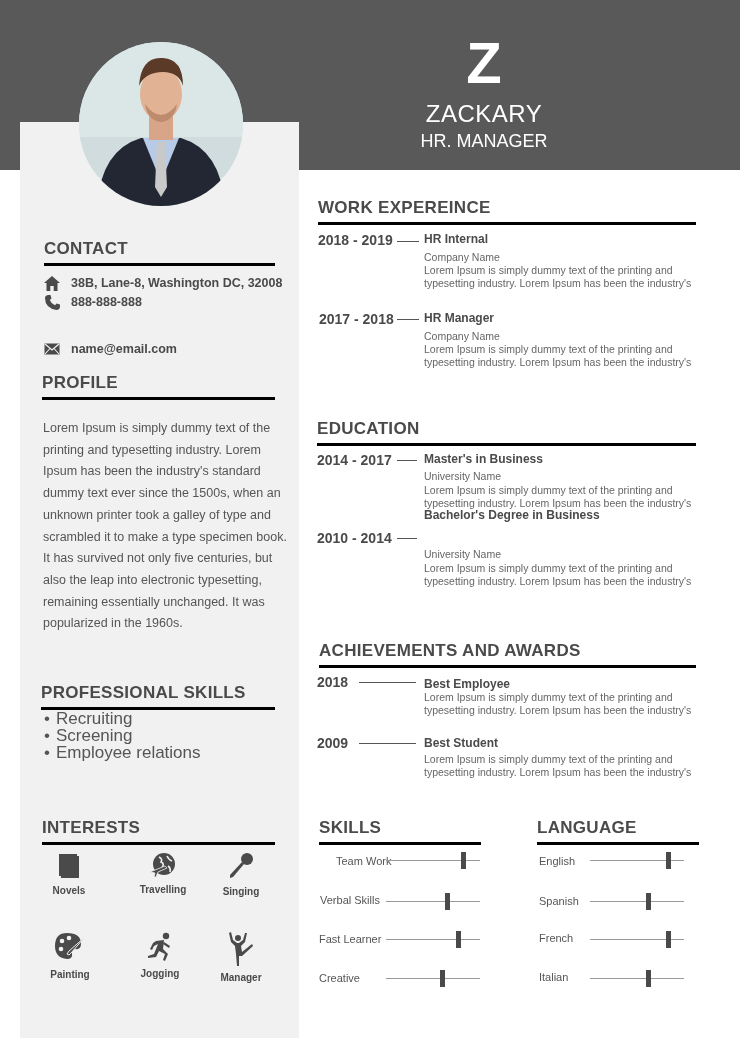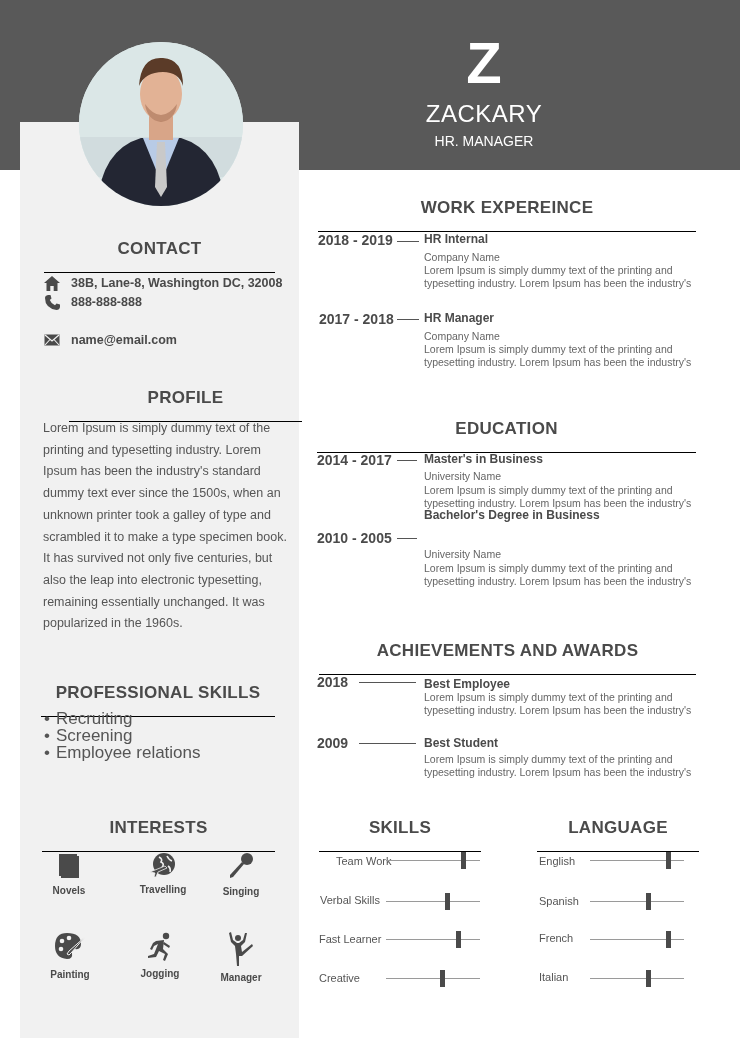--- a/index.html
+++ b/index.html
@@ -4,26 +4,26 @@
 <style>
   html, body { margin:0; padding:0; }
   body { width:740px; height:1038px; position:relative; background:#ffffff; overflow:hidden;
          font-family:"Liberation Sans", sans-serif; color:#4a4a4a; }
   .header { position:absolute; left:0; top:0; width:740px; height:170px; background:#595959; }
   .initial { position:absolute; left:300px; width:368px; top:28px; text-align:center; color:#fff;
              font-size:58px; font-weight:bold; line-height:70px; }
   .name { position:absolute; left:300px; width:368px; top:98px; text-align:center; color:#fff;
           font-size:24px; line-height:32px; letter-spacing:0.5px; }
   .role { position:absolute; left:300px; width:368px; top:131px; text-align:center; color:#fff;
-          font-size:14px; line-height:20px; }
+          font-size:18px; line-height:20px; }
   .sidebar { position:absolute; left:20px; top:122px; width:279px; height:916px; background:#f1f1f1; }
   .photo { position:absolute; left:79px; top:42px; width:164px; height:164px; border-radius:50%;
            background:#dae6e6; overflow:hidden; }
   .sec-title { position:absolute; font-weight:bold; font-size:17px; color:#4a4a4a; letter-spacing:0.3px;
-               border-bottom:1px solid #000000; line-height:22px; padding-bottom:12px;text-align:center; }
+               border-bottom:3px solid #000000; line-height:22px; padding-bottom:3px; }
   .contact-row { position:absolute; left:44px; display:flex; align-items:center; font-size:12.5px;
                  font-weight:bold; color:#4a4a4a; }
   .contact-row .ic { width:16px; height:16px; margin-right:11px; display:flex; align-items:center; justify-content:center; }
   .profile-text { position:absolute; left:43px; top:418px; width:248px; font-size:12.5px; line-height:21.7px; color:#555; }
   .pskills { position:absolute; left:44px; top:710px; font-size:17px; color:#555; line-height:17px; margin:0; padding:0; list-style:none; }
   .pskills li::before { content:"•"; margin-right:6px; }
   .interest { position:absolute; width:70px; text-align:center; font-size:10px; font-weight:bold; color:#4a4a4a; }
   .interest svg { display:block; margin:0 auto 6px auto; }
   .year { position:absolute; font-size:14px; font-weight:bold; color:#4a4a4a; }
   .dash { position:absolute; height:1px; background:#555; }
@@ -68,32 +68,32 @@
   <span>38B, Lane-8, Washington DC, 32008</span>
 </div>
 <div class="contact-row" style="top:294px;">
   <span class="ic">
     <svg width="15" height="15" viewBox="0 0 15 15">
         <path d="M3 0 L5.5 0 L6.5 3.5 L4.8 5 Q6 8.5 10 10.2 L11.5 8.5 L15 9.5 L15 12 Q14.5 15 11.5 15 Q0 13 0 3 Q0 0.5 3 0 Z" fill="#4a4a4a"></path>
       </svg>
   </span>
   <span>888-888-888</span>
 </div>
-<div class="contact-row" style="top:332px;">
+<div class="contact-row" style="top:341px;">
   <span class="ic">
     <svg width="16" height="12" viewBox="0 0 16 12">
         <rect x="0.5" y="0.5" width="15" height="11" fill="#4a4a4a"></rect>
         <path d="M1 1 L8 7 L15 1" stroke="#f1f1f1" stroke-width="1.3" fill="none"></path>
         <path d="M1 11 L6 5.5 M15 11 L10 5.5" stroke="#f1f1f1" stroke-width="1.1"></path>
       </svg>
   </span>
   <span>name@email.com</span>
 </div>
 
-<div class="sec-title" style="left:42px; top:387px; width:233px;margin-left:27px;">PROFILE</div>
+<div class="sec-title" style="left:42px; top:372px; width:233px;">PROFILE</div>
 <div class="profile-text">Lorem Ipsum is simply dummy text of the printing and typesetting industry. Lorem Ipsum has been the industry's standard dummy text ever since the 1500s, when an unknown printer took a galley of type and scrambled it to make a type specimen book. It has survived not only five centuries, but also the leap into electronic typesetting, remaining essentially unchanged. It was popularized in the 1960s.</div>
 
 <div class="sec-title" style="left:41px; top:682px; width:234px;">PROFESSIONAL SKILLS</div>
 <ul class="pskills">
   <li>Recruiting</li>
   <li>Screening</li>
   <li>Employee relations</li>
 </ul>
 
 <div class="sec-title" style="left:42px; top:817px; width:233px;">INTERESTS</div>
@@ -171,21 +171,21 @@
 
 <div class="year" style="left:317px; top:452px;">2014 - 2017</div>
 <div class="dash" style="left:397px; top:460px; width:20px;"></div>
 <div class="entry-title" style="left:424px; top:452px;">Master's in Business</div>
 <div class="entry-sub" style="left:424px; top:470px;">University Name</div>
 <div class="entry-desc" style="left:424px; top:484px;">
   <div>Lorem Ipsum is simply dummy text of the printing and</div>
   <div>typesetting industry. Lorem Ipsum has been the industry's</div>
 </div>
 
-<div class="year" style="left:317px; top:530px;">2010 - 2005</div>
+<div class="year" style="left:317px; top:530px;">2010 - 2014</div>
 <div class="dash" style="left:397px; top:538px; width:20px;"></div>
 <div class="entry-title" style="left:424px; top:508px;">Bachelor's Degree in Business</div>
 <div class="entry-sub" style="left:424px; top:548px;">University Name</div>
 <div class="entry-desc" style="left:424px; top:562px;">
   <div>Lorem Ipsum is simply dummy text of the printing and</div>
   <div>typesetting industry. Lorem Ipsum has been the industry's</div>
 </div>
 
 <div class="sec-title" style="left:319px; top:640px; width:377px;">ACHIEVEMENTS AND AWARDS</div>
 

